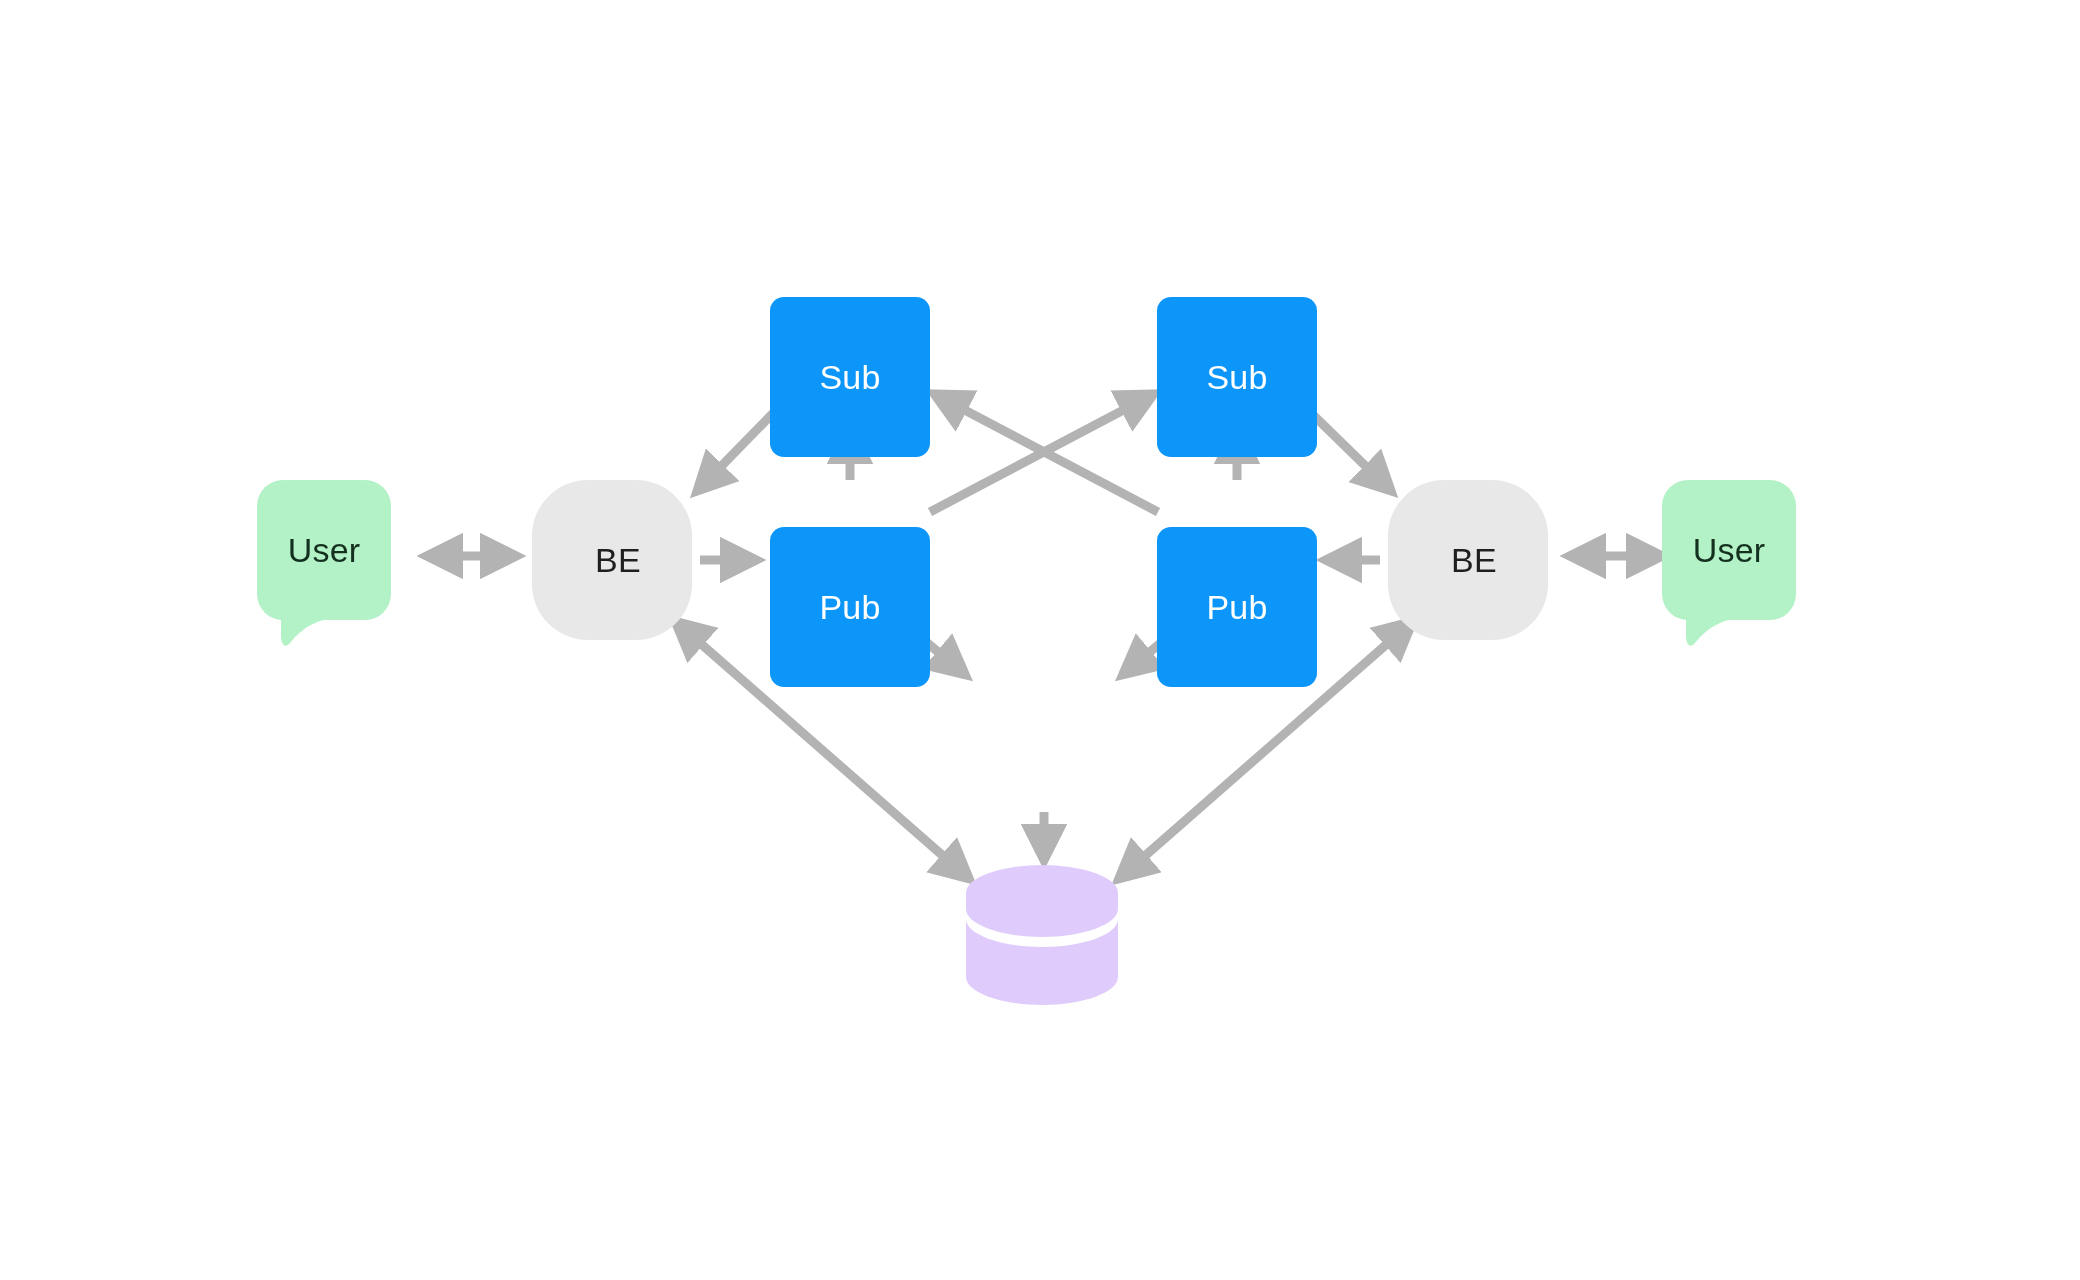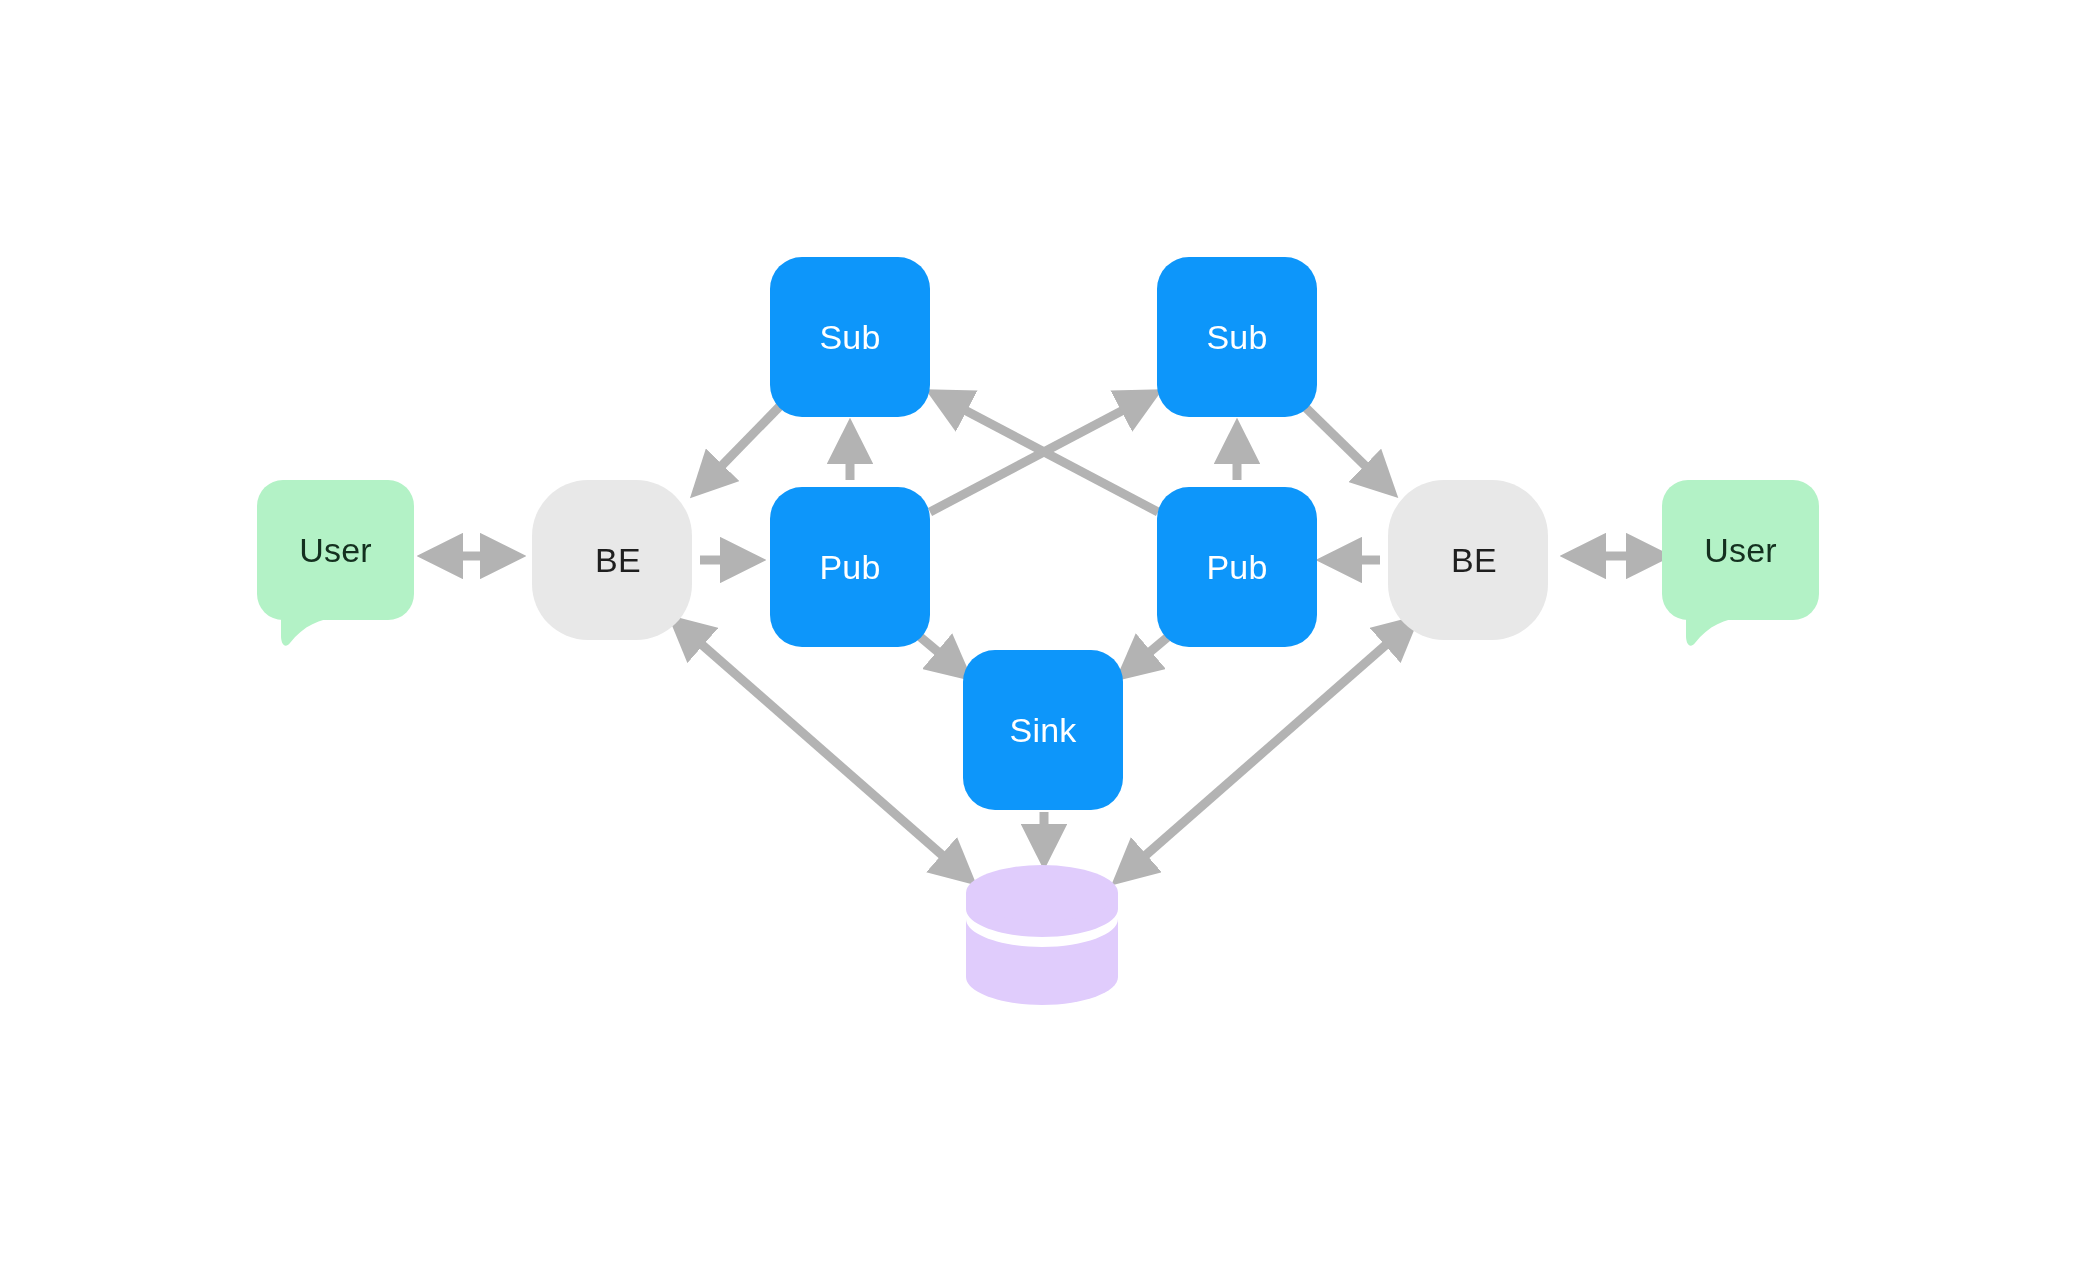--- a/index.html
+++ b/index.html
@@ -38,33 +38,34 @@
   .node-label {
     font-size: 34px;
     line-height: 1;
     letter-spacing: 0.2px;
     white-space: nowrap;
   }
   
   .n-proc {
     width: 160px;
     height: 160px;
-    border-radius: 32px;
+    border-radius: 14px;
+    margin-top: 40px;
   }
   .n-proc .node-label { color: #ffffff; }
   
   .n-be {
     width: 160px;
     height: 160px;
     border-radius: 56px;
   }
   .n-be .node-label { color: #1f1f1f; margin-left: 12px; }
   
   .n-user {
-    width: 157px;
+    width: 134px;
     height: 140px;
     border-radius: 26px;
   }
   .n-user .node-label { color: #14301f; }
   .bubble-tail {
     position: absolute;
     left: 24px;
     bottom: -26px;
     width: 56px;
     height: 30px;
@@ -146,23 +147,20 @@
   </div>
 
   <div class="node n-proc" style="left:770px; top:487px; background:#0d96fa;">
     <span class="node-label">Pub</span>
   </div>
 
   <div class="node n-proc" style="left:1157px; top:487px; background:#0d96fa;">
     <span class="node-label">Pub</span>
   </div>
 
-  <div class="node n-proc" style="left:963px; top:650px; background:#0d96fa;">
-    <span class="node-label">Sink</span>
-  </div>
 
   <div class="node n-be" style="left:1388px; top:480px; background:#e8e8e8;">
     <span class="node-label">BE</span>
   </div>
 
   <div class="node n-user" style="left:1662px; top:480px; background:#b3f2c6;">
     <span class="node-label">User</span>
     <svg class="bubble-tail" viewBox="0 0 56 30" xmlns="http://www.w3.org/2000/svg">
       <path d="M0,0 L56,0 L56,2 C40,2 22,10 9,27 C4,33 0,28 0,20 Z" fill="#b3f2c6"></path>
     </svg>

